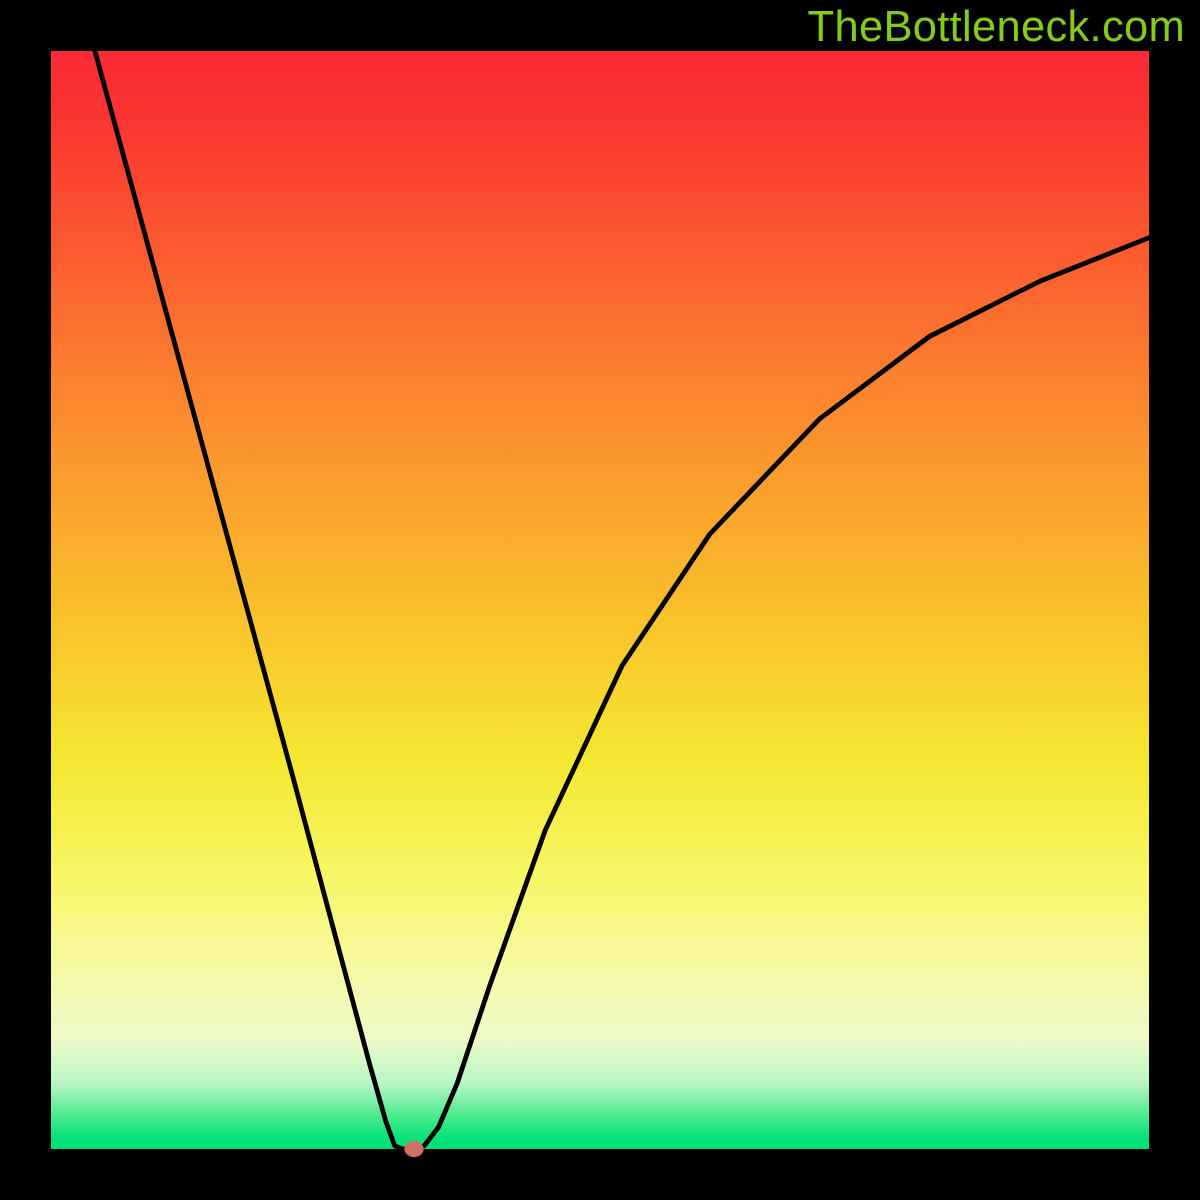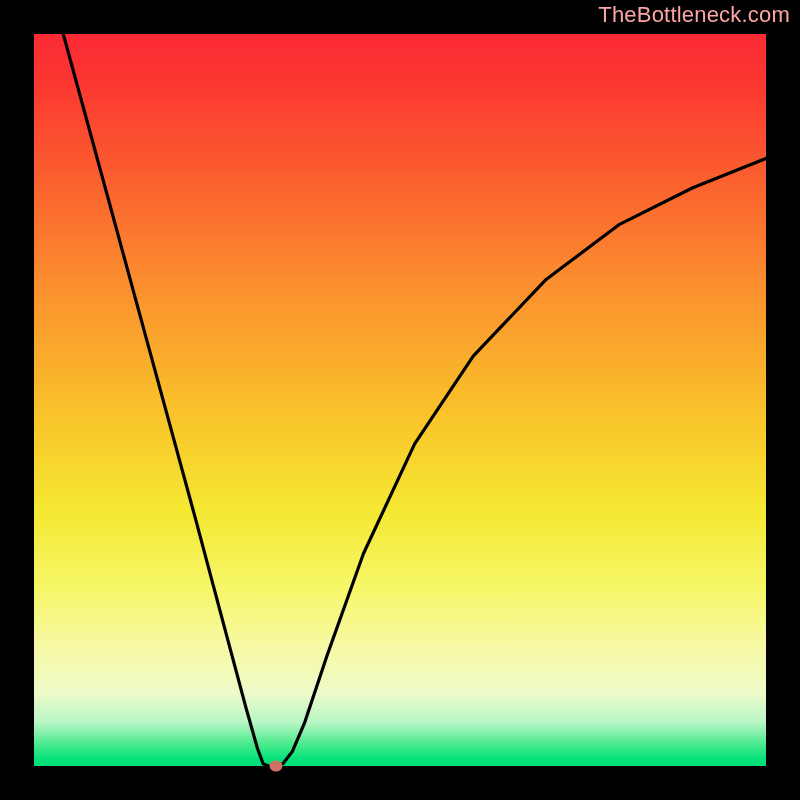--- a/index.html
+++ b/index.html
@@ -14,22 +14,22 @@
   .frame {
     position: relative;
     width: 800px;
     height: 800px;
     background: #000;
   }
   .watermark {
     position: absolute;
     top: 2px;
     right: 10px;
-    color: #fca5a5;
-    font-size: 22px;
+    color: #84cc16;
+    font-size: 29px;
     font-weight: 500;
     letter-spacing: 0.2px;
     z-index: 4;
   }
   .plot-outer {
     position: absolute;
     left: 34px;
     top: 34px;
     width: 732px;
     height: 732px;

